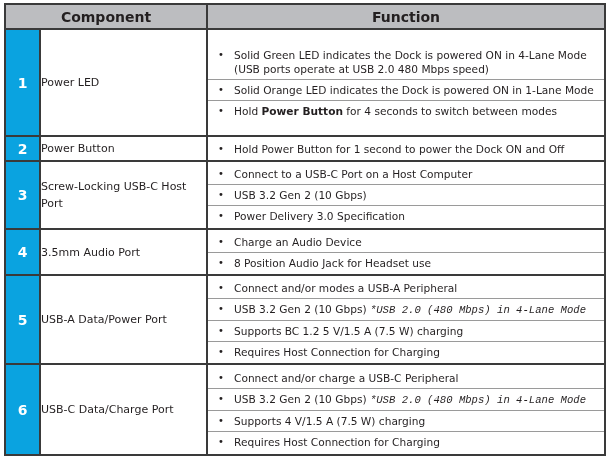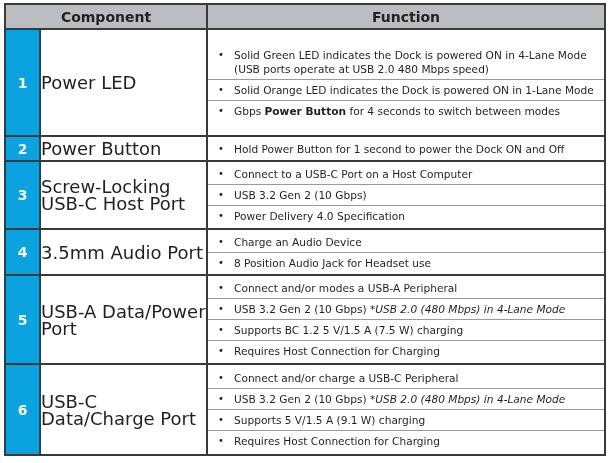--- a/index.html
+++ b/index.html
@@ -5,30 +5,30 @@
   html, body { margin:0; padding:0; background:#ffffff; }
   body { width:609px; height:463px; position:relative; overflow:hidden;
          font-family:"DejaVu Sans", sans-serif; color:#231f20; }
   table.spec { position:absolute; left:4px; top:3px; width:600px;
                border-collapse:collapse; table-layout:fixed; }
   table.spec td, table.spec th { border:2px solid #3a3a3a; padding:0; }
   th.hdr { background:#bcbdc0; height:23px; font-weight:bold; font-size:14px;
            text-align:center; vertical-align:middle; color:#231f20;margin-left:32px; }
   td.num { background:#0aa3e0; color:#ffffff; font-weight:bold; font-size:14px;
            text-align:center; vertical-align:middle; }
-  td.comp { font-size:18px; vertical-align:middle; padding-left:13px;
+  td.comp { font-size:11px; vertical-align:middle; padding-left:13px;
             line-height:17px;border-radius:18px; }
   td.func { vertical-align:middle; padding:0; }
   ul.bullets { list-style:none; margin:0; padding:0; }
   ul.bullets li { position:relative; font-size:10.6px; line-height:14px;
                   padding:3px 6px 3px 26px; border-bottom:1px solid #9a9a9a; }
   ul.bullets li:last-child { border-bottom:none; }
   ul.bullets li .dot { position:absolute; left:10px; top:3px; font-size:10px; }
   b { font-weight:bold; }
-  i { font-style:italic; }
+  i { font-style:italic;font-family:Liberation Mono, monospace; }
 </style>
 </head>
 <body>
 
 <table class="spec">
   <colgroup>
     <col style="width:35px">
     <col style="width:167px">
     <col style="width:398px">
   </colgroup>
@@ -40,21 +40,21 @@
   </thead>
   <tbody>
 
     <tr style="height:107px">
       <td class="num">1</td>
       <td class="comp">Power LED</td>
       <td class="func">
         <ul class="bullets">
           <li><span class="dot">•</span><span>Solid Green LED indicates the Dock is powered ON in 4-Lane Mode (USB ports operate at USB 2.0 480 Mbps speed)</span></li>
           <li><span class="dot">•</span><span>Solid Orange LED indicates the Dock is powered ON in 1-Lane Mode</span></li>
-          <li><span class="dot">•</span><span>Gbps </span><b>Power Button</b><span> for 4 seconds to switch between modes</span></li>
+          <li><span class="dot">•</span><span>Hold </span><b>Power Button</b><span> for 4 seconds to switch between modes</span></li>
         </ul>
       </td>
     </tr>
 
     <tr style="height:25px">
       <td class="num">2</td>
       <td class="comp">Power Button</td>
       <td class="func">
         <ul class="bullets">
           <li><span class="dot">•</span><span>Hold Power Button for 1 second to power the Dock ON and Off</span></li>
@@ -62,21 +62,21 @@
       </td>
     </tr>
 
     <tr style="height:68px">
       <td class="num">3</td>
       <td class="comp">Screw-Locking USB-C Host Port</td>
       <td class="func">
         <ul class="bullets">
           <li><span class="dot">•</span><span>Connect to a USB-C Port on a Host Computer</span></li>
           <li><span class="dot">•</span><span>USB 3.2 Gen 2 (10 Gbps)</span></li>
-          <li><span class="dot">•</span><span>Power Delivery 4.0 Specification</span></li>
+          <li><span class="dot">•</span><span>Power Delivery 3.0 Specification</span></li>
         </ul>
       </td>
     </tr>
 
     <tr style="height:46px">
       <td class="num">4</td>
       <td class="comp">3.5mm Audio Port</td>
       <td class="func">
         <ul class="bullets">
           <li><span class="dot">•</span><span>Charge an Audio Device</span></li>
@@ -98,19 +98,19 @@
       </td>
     </tr>
 
     <tr style="height:91px">
       <td class="num">6</td>
       <td class="comp">USB-C Data/Charge Port</td>
       <td class="func">
         <ul class="bullets">
           <li><span class="dot">•</span><span>Connect and/or charge a USB-C Peripheral</span></li>
           <li><span class="dot">•</span><span>USB 3.2 Gen 2 (10 Gbps) </span><i>*USB 2.0 (480 Mbps) in 4-Lane Mode</i></li>
-          <li><span class="dot">•</span><span>Supports 5 V/1.5 A (9.1 W) charging</span></li>
+          <li><span class="dot">•</span><span>Supports 4 V/1.5 A (7.5 W) charging</span></li>
           <li><span class="dot">•</span><span>Requires Host Connection for Charging</span></li>
         </ul>
       </td>
     </tr>
   </tbody>
 </table>
 
 </body></html>

